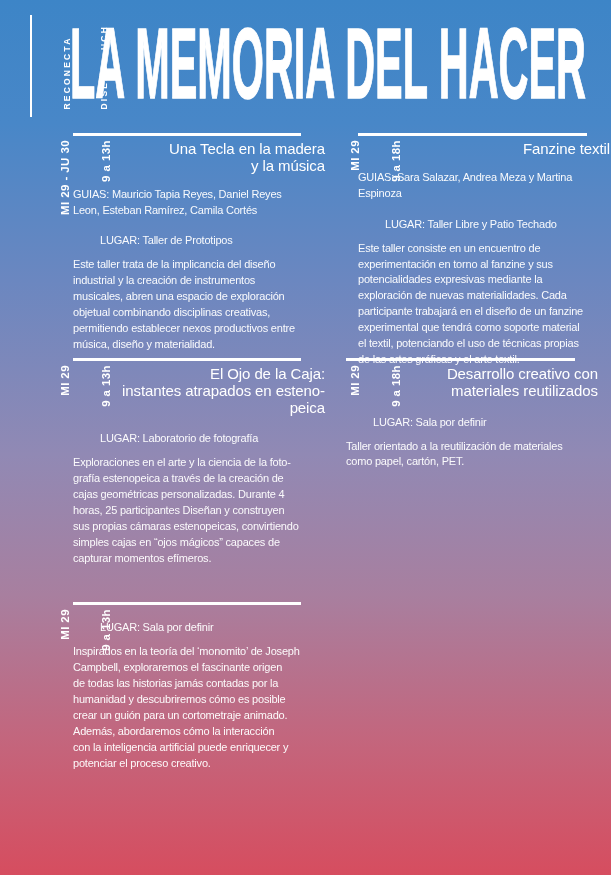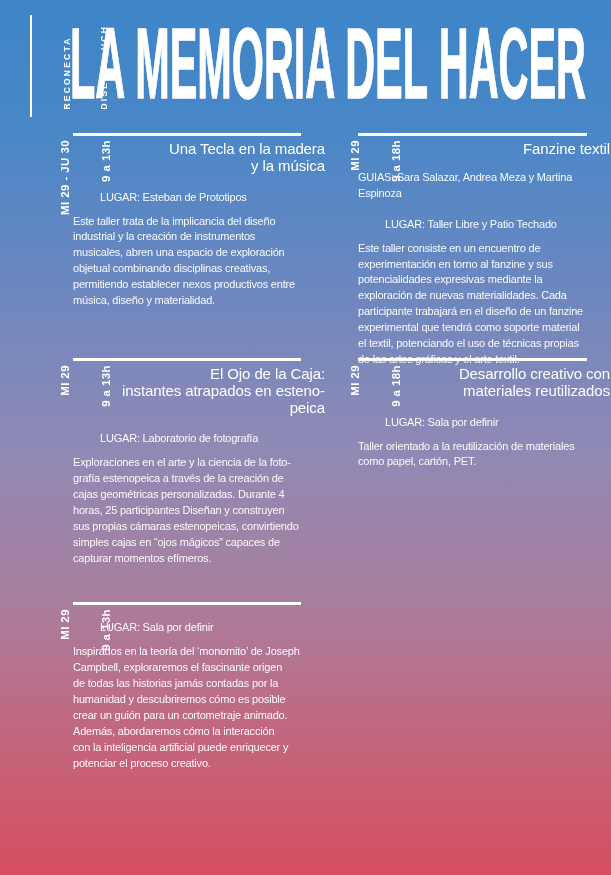--- a/index.html
+++ b/index.html
@@ -126,21 +126,23 @@
   </svg>
 
   <div class="vlabel" style="left:32px; top:140px;">
     <div>MI 29 - JU 30</div>
     <div>9 a 13h</div>
   </div>
   <div class="section" style="left:73px; top:133px;">
     <div class="rule rule-c1"></div>
     <h2 class="stitle">Una Tecla en la madera
 y la música</h2>
-    <div class="lugar">LUGAR: Esteban de Prototipos</div>
+    <div class="guides">GUIAS: Mauricio Tapia Reyes, Daniel Reyes
+Leon, Esteban Ramírez, Camila Cortés</div>
+    <div class="lugar">LUGAR: Taller de Prototipos</div>
     <div class="desc">Este taller trata de la implicancia del diseño
 industrial y la creación de instrumentos
 musicales, abren una espacio de exploración
 objetual combinando disciplinas creativas,
 permitiendo establecer nexos productivos entre
 música, diseño y materialidad.</div>
   </div>
 
   <div class="vlabel" style="left:322px; top:140px;">
     <div>MI 29</div>
@@ -178,21 +180,21 @@
 horas, 25 participantes Diseñan y construyen
 sus propias cámaras estenopeicas, convirtiendo
 simples cajas en “ojos mágicos” capaces de
 capturar momentos efímeros.</div>
   </div>
 
   <div class="vlabel" style="left:322px; top:365px;">
     <div>MI 29</div>
     <div>9 a 18h</div>
   </div>
-  <div class="section" style="left:358px; top:358px;">
+  <div class="section" style="left:346px; top:358px;">
     <div class="rule rule-c2"></div>
     <h2 class="stitle">Desarrollo creativo con
 materiales reutilizados</h2>
     <div class="lugar">LUGAR: Sala por definir</div>
     <div class="desc">Taller orientado a la reutilización de materiales
 como papel, cartón, PET.</div>
   </div>
 
   <div class="vlabel" style="left:32px; top:609px;">
     <div>MI 29</div>

